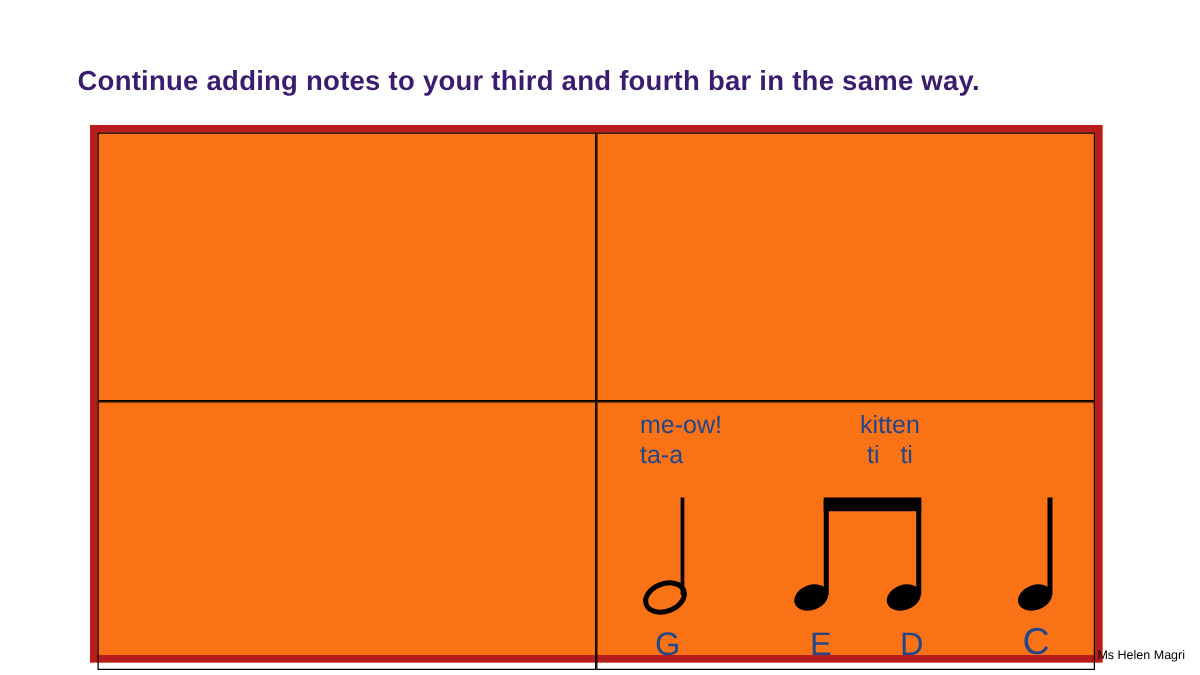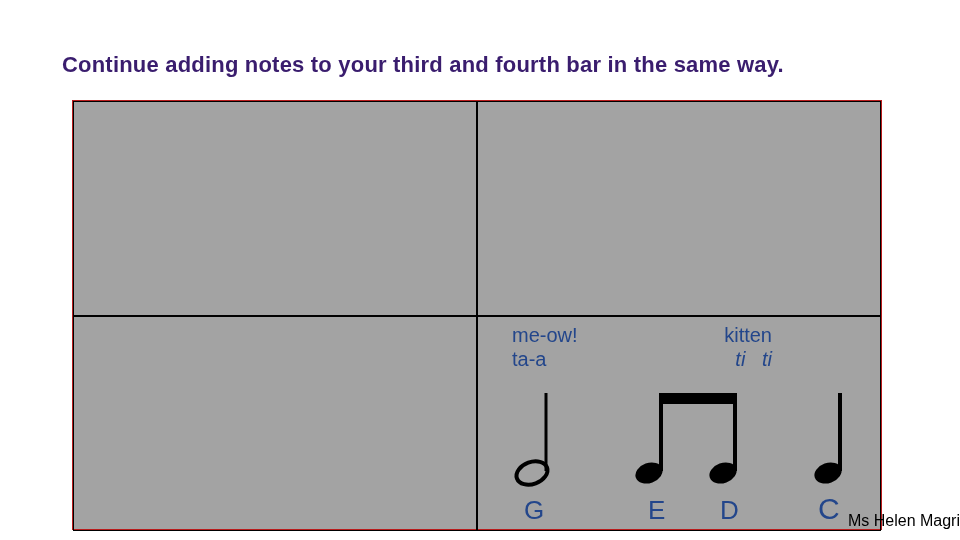--- a/index.html
+++ b/index.html
@@ -19,42 +19,42 @@
     color: #3a1d6e;
     letter-spacing: 0.2px;
     font-weight: bold;
   }
   .grid {
     position: absolute;
     top: 100px;
     left: 72px;
     width: 810px;
     height: 430px;
-    border: 1px solid #b91c1c;
-    background: #a3a3a3;
+    border: 6px solid #b91c1c;
+    background: #f97316;
     display: grid;
     grid-template-columns: 1fr 1fr;
     grid-template-rows: 215px 215px;
   }
   .cell {
     border: 1px solid #000;
     position: relative;
   }
   
   .labels-row {
     position: absolute;
     top: 6px;
     left: 0;
     width: 100%;
     display: flex;
   }
   .label-col {
     display: flex;
     flex-direction: column;
-    align-items: flex-end;
+    align-items: center;
     color: #23468b;
     font-size: 20px;
     line-height: 1.2;
   }
   .label-col.meow { width: 130px; margin-left: 34px; align-items: flex-start; }
   .label-col.kitten { width: 120px; margin-left: 10px; }
   .label-col.cat { width: 80px; margin-left: 20px; }
   .note-area {
     position: absolute;
     top: 72px;
@@ -79,23 +79,23 @@
   .letter.e { left: 170px; }
   .letter.d { left: 242px; }
   .letter.c { left: 340px; font-size: 30px; }
   
   .note-svg { position: absolute; }
   .half-note { left: 30px; top: 0; }
   .beamed { left: 155px; top: 0; }
   .quarter { left: 332px; top: 0; }
   .credit {
     position: absolute;
-    right: 0;
+    right: 12px;
     bottom: 10px;
-    font-size: 16px;
+    font-size: 10px;
     color: #000;
     z-index: 5;
   }
 </style>
 </head>
 <body>
 
 <div class="instruction">Continue adding notes to your third and fourth bar in the same way.</div>
 
 <div class="grid">
@@ -104,21 +104,21 @@
   <div class="cell"></div>
   <div class="cell">
 
     <div class="labels-row">
       <div class="label-col meow">
         <span>me-ow!</span>
         <span>ta-a</span>
       </div>
       <div class="label-col kitten">
         <span>kitten</span>
-        <span style="white-space:pre;font-style:italic;">ti   ti</span>
+        <span style="white-space:pre;">ti   ti</span>
       </div>
     </div>
 
     <div class="note-area">
 
       <svg class="note-svg half-note" width="50" height="100" viewBox="0 0 50 100">
         <line x1="38" y1="4" x2="38" y2="82" stroke="#000" stroke-width="3"></line>
         <ellipse cx="24" cy="84" rx="16" ry="11" fill="none" stroke="#000" stroke-width="4" transform="rotate(-20 24 84)"></ellipse>
       </svg>
 

